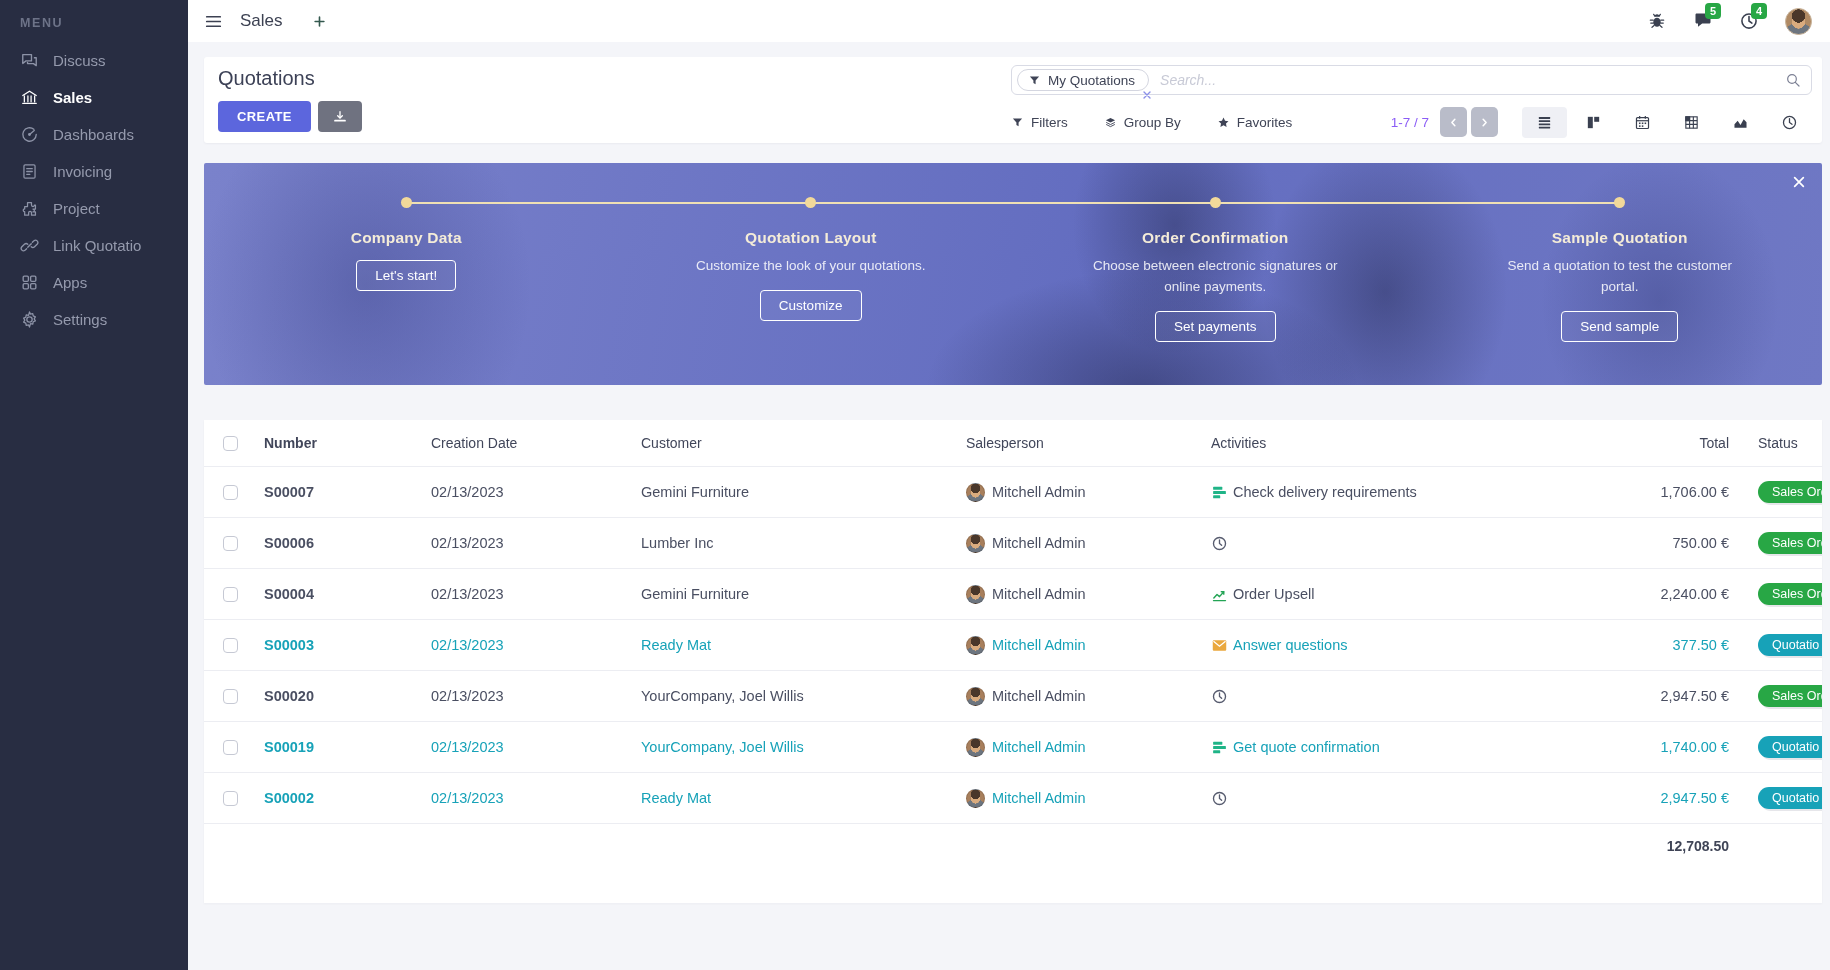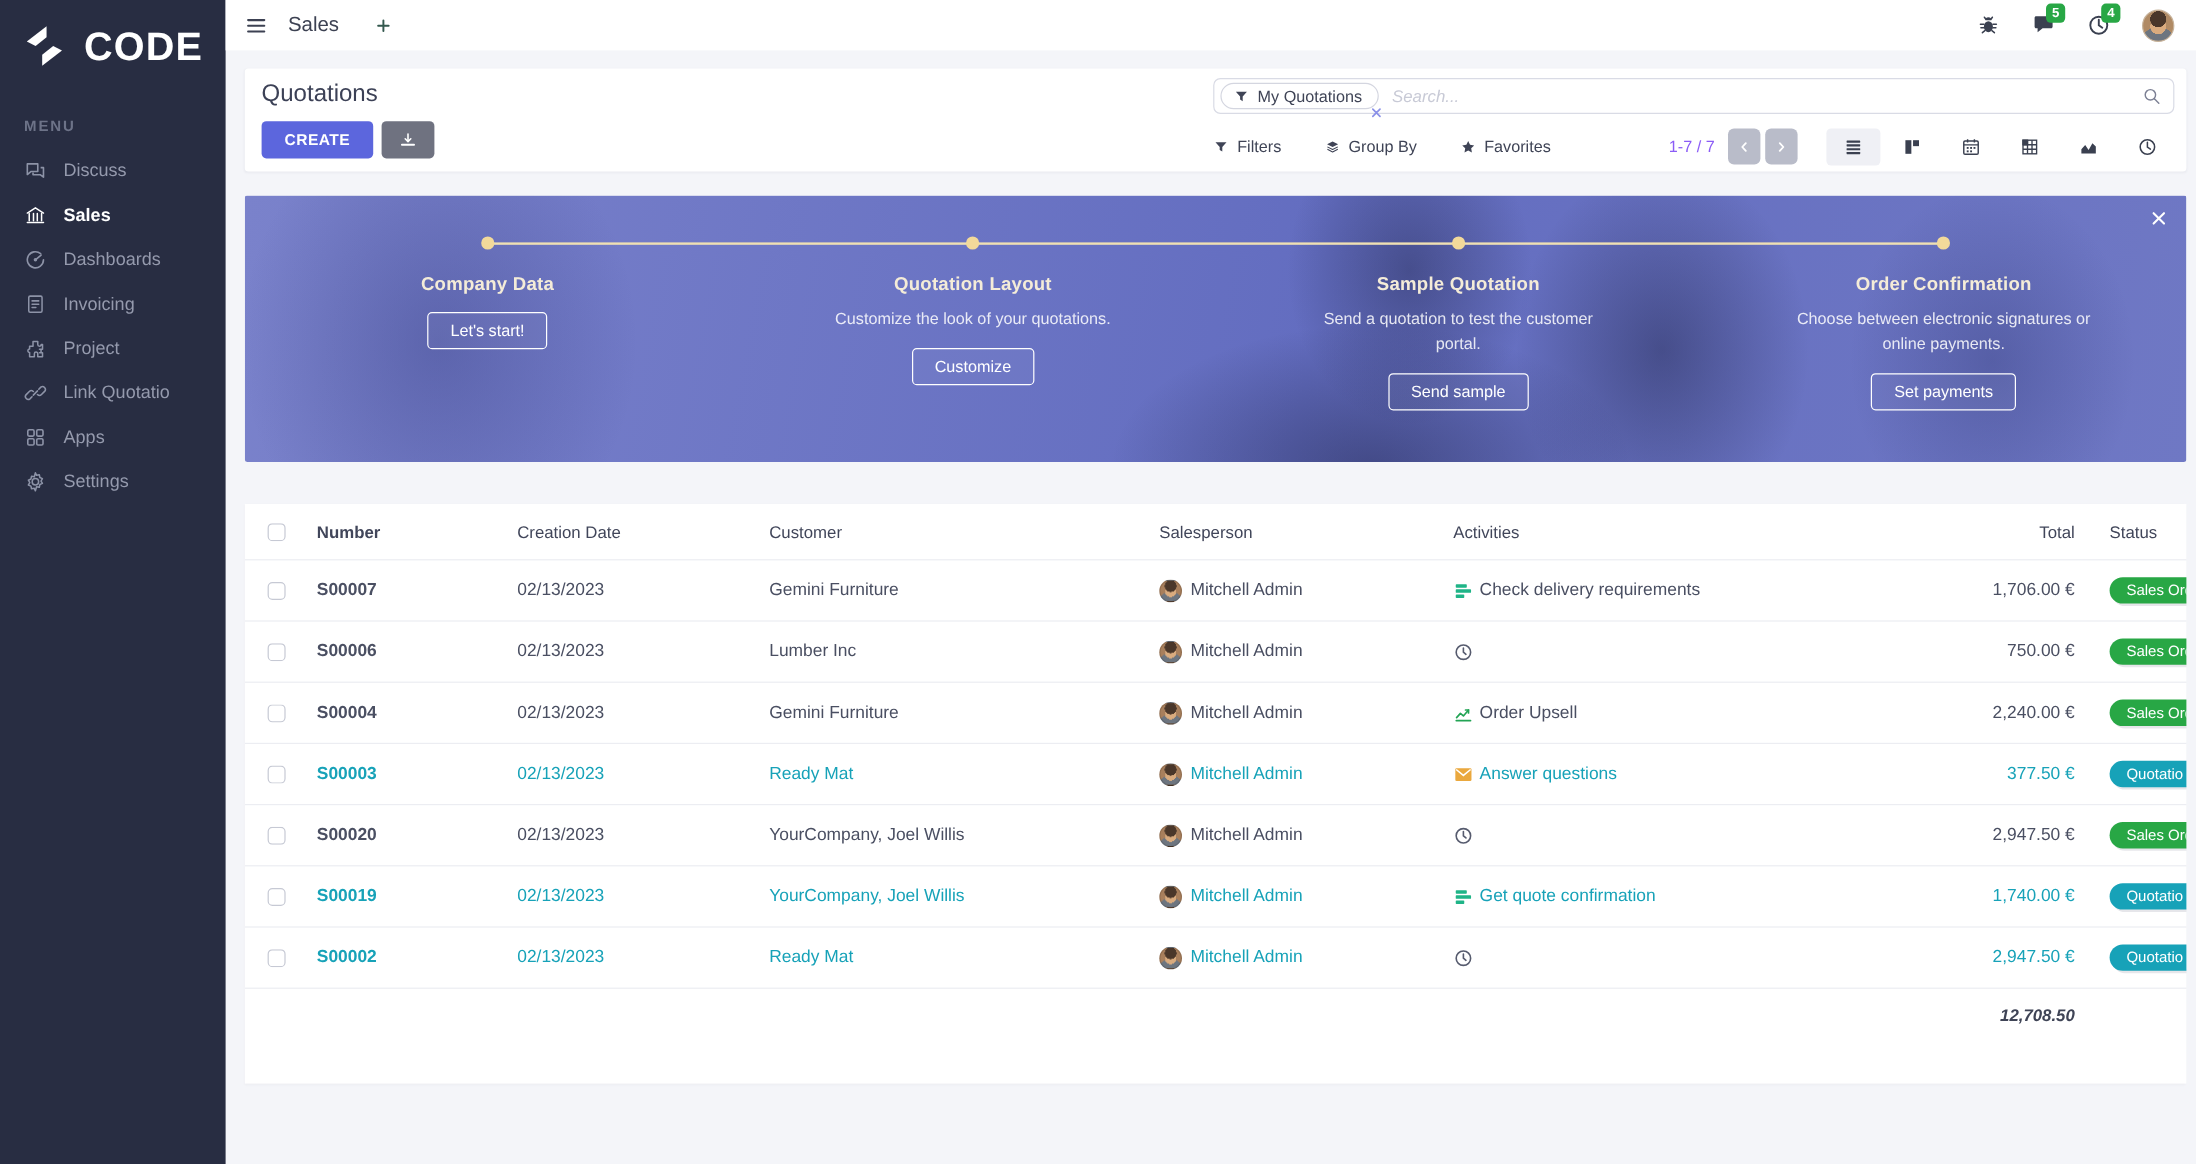--- a/index.html
+++ b/index.html
@@ -115,35 +115,28 @@
                radial-gradient(circle at 50% 118%,#6d757f 0 50%,transparent 51%),#a87f5c;}
   .activity-icon{width:17px;height:17px;flex:none;}
   .activity-icon svg{width:100%;height:100%;display:block;}
   .activity-label{margin-left:5px;}
   [data-name="task-list-icon"]{color:#1fb487;}
   [data-name="clock-icon"]{color:#565b6e;}
   [data-name="chart-upsell-icon"]{color:#23a455;}
   [data-name="envelope-icon"]{color:#eaa83e;}
   .trow.hl{color:#17a2b8;}
   .status-badge{display:inline-block;color:#fff;font-size:12.5px;padding:4px 14px;border-radius:20px;white-space:nowrap;box-shadow:2px 2px 0 rgba(60,65,90,.13);}
-  .total-sum{font-weight:bold;color:#3f4456;font-size:14px;font-style:italic;}
+  .total-sum{font-weight:bold;color:#3f4456;font-size:14px;}
 </style>
 </head>
 <body>
 
 <div class="app" data-name="app-window">
 
   <aside class="sidebar" data-name="sidebar">
-    <div class="logo" data-name="app-logo">
-      <span class="logo-mark" data-name="code-logo-icon"><svg viewBox="0 0 48 40">
-            <path d="M8 16 26 2v10L16 20z" fill="#fff"></path>
-            <path d="M40 24 22 38V28l10-8z" fill="#fff"></path>
-          </svg></span>
-      <span class="logo-text" data-name="logo-text">CODE</span>
-    </div>
     <div class="menu-label" data-name="menu-section-label">MENU</div>
     <nav id="sidebar-nav" data-name="sidebar-nav">
   <div class="side-item" data-name="sidebar-item-discuss">
     <span class="icon" data-name="discuss-icon">
             <svg viewBox="0 0 24 24" fill="none" stroke="currentColor" stroke-width="1.7" stroke-linejoin="round">
               <path d="M3.5 4.5h11v8h-7l-4 3.2z"></path>
               <path d="M17.5 8.5h3v10l-3.5-2.6H9.5v-2.4"></path>
             </svg>
           </span>
     <span class="label" data-name="sidebar-item-label">Discuss</span>
@@ -417,32 +410,32 @@
     <button class="step-btn" data-name="step-action-button">Let's start!</button>
   </div>
 
   <div class="step" data-name="onboarding-step-quotation-layout">
     <span class="dot" data-name="timeline-dot"></span>
     <div class="step-title" data-name="step-title">Quotation Layout</div>
     <div class="step-desc" data-name="step-description">Customize the look of your quotations.</div>
     <button class="step-btn" data-name="step-action-button">Customize</button>
   </div>
 
+  <div class="step" data-name="onboarding-step-order-confirmation">
+    <span class="dot" data-name="timeline-dot"></span>
+    <div class="step-title" data-name="step-title">Order Confirmation</div>
+    <div class="step-desc" data-name="step-description">Choose between electronic signatures or online payments.</div>
+    <button class="step-btn" data-name="step-action-button">Set payments</button>
+  </div>
+
   <div class="step" data-name="onboarding-step-sample-quotation">
     <span class="dot" data-name="timeline-dot"></span>
     <div class="step-title" data-name="step-title">Sample Quotation</div>
     <div class="step-desc" data-name="step-description">Send a quotation to test the customer portal.</div>
     <button class="step-btn" data-name="step-action-button">Send sample</button>
-  </div>
-
-  <div class="step" data-name="onboarding-step-order-confirmation">
-    <span class="dot" data-name="timeline-dot"></span>
-    <div class="step-title" data-name="step-title">Order Confirmation</div>
-    <div class="step-desc" data-name="step-description">Choose between electronic signatures or online payments.</div>
-    <button class="step-btn" data-name="step-action-button">Set payments</button>
   </div>
 </div>
       </section>
 
       <section class="table-card" data-name="quotations-table">
         <div class="thead" data-name="table-header">
           <div class="cell col-check">
               <span class="cb" data-name="select-all-checkbox"></span>
             </div>
           <div class="cell col-number" data-name="column-header-number">Number</div>

